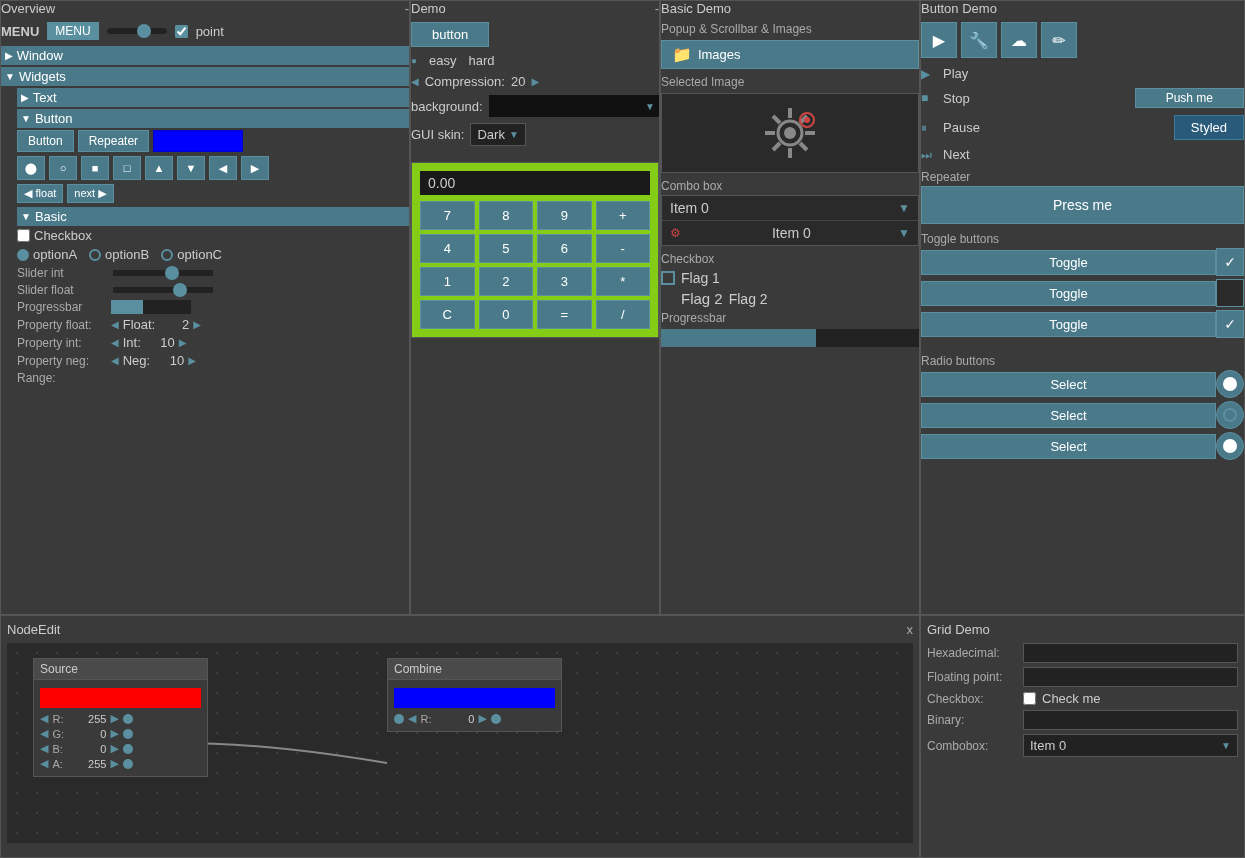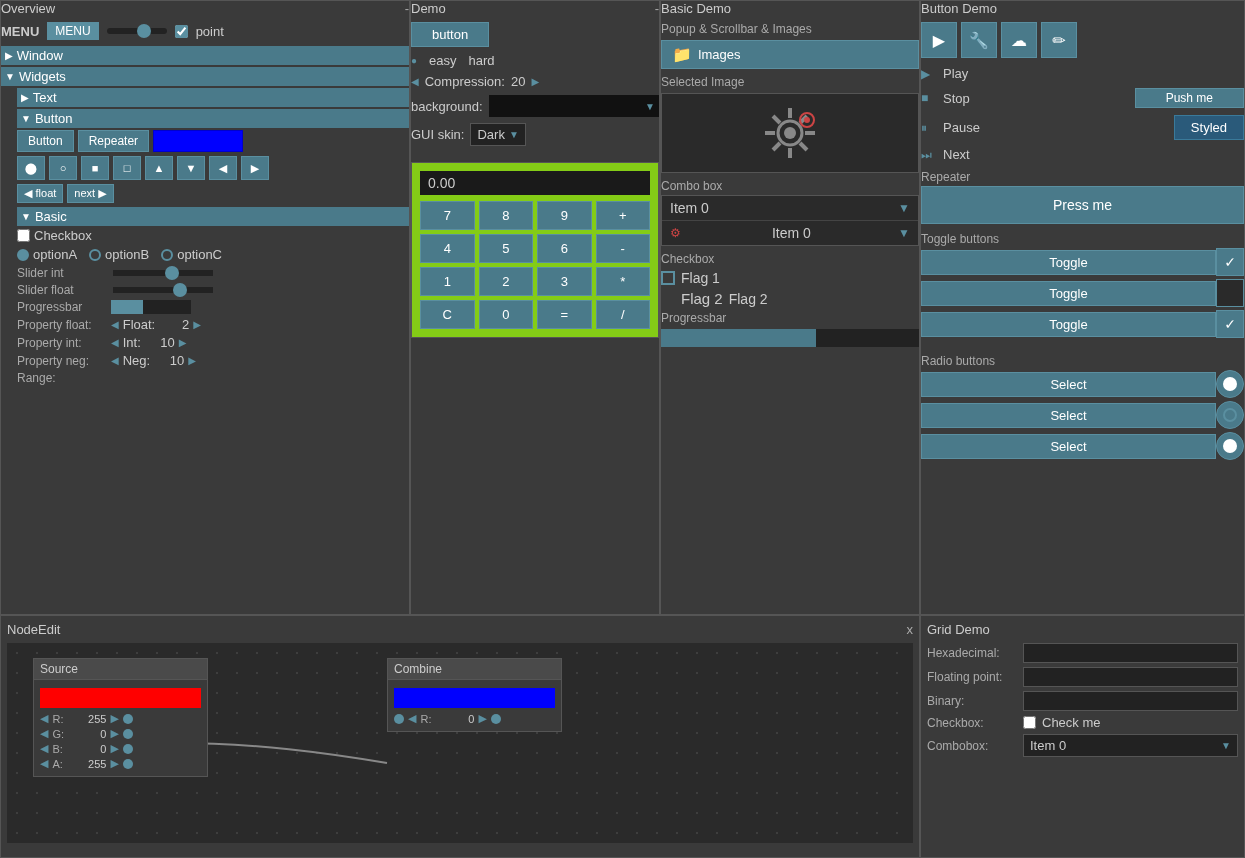--- a/index.html
+++ b/index.html
@@ -1045,28 +1045,28 @@
     <span class="grid-prop-label">Hexadecimal:</span>
     <input class="grid-input" type="text" value="" style="">
   </div>
 
   <div class="grid-prop-row">
     <span class="grid-prop-label">Floating point:</span>
     <input class="grid-input" type="text" value="" style="">
   </div>
 
   <div class="grid-prop-row">
-    <span class="grid-prop-label">Binary:</span>
-    <input class="grid-input" type="text" value="" style="">
-  </div>
-
-  <div class="grid-prop-row">
     <span class="grid-prop-label">Checkbox:</span>
     <input type="checkbox" style="accent-color: rgb(90, 143, 160);">
     <span>Check me</span>
+  </div>
+
+  <div class="grid-prop-row">
+    <span class="grid-prop-label">Binary:</span>
+    <input class="grid-input" type="text" value="" style="">
   </div>
 
   <div class="grid-prop-row">
     <span class="grid-prop-label">Combobox:</span>
     <div class="dropdown-btn" style="flex:1;justify-content:space-between;">
       <span>Item 0</span>
       <span class="dropdown-arrow">▼</span>
     </div>
   </div>
 </div>

